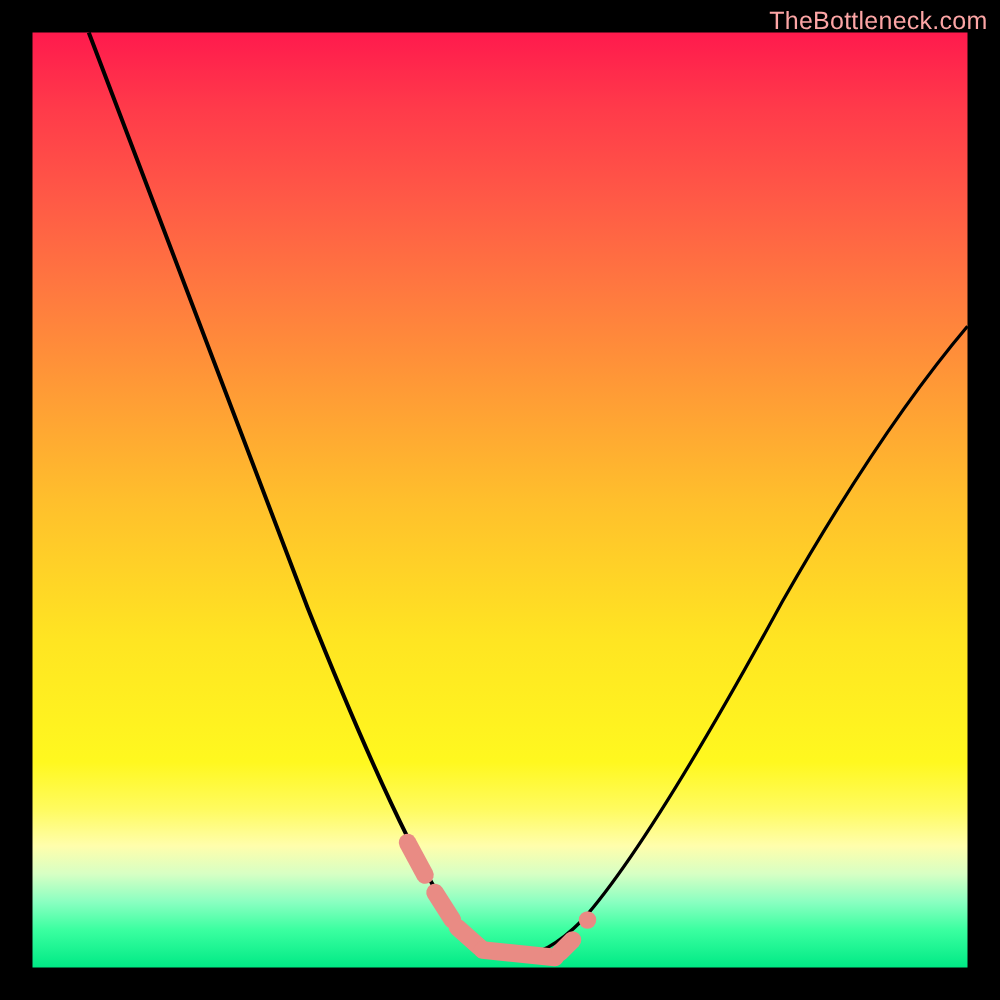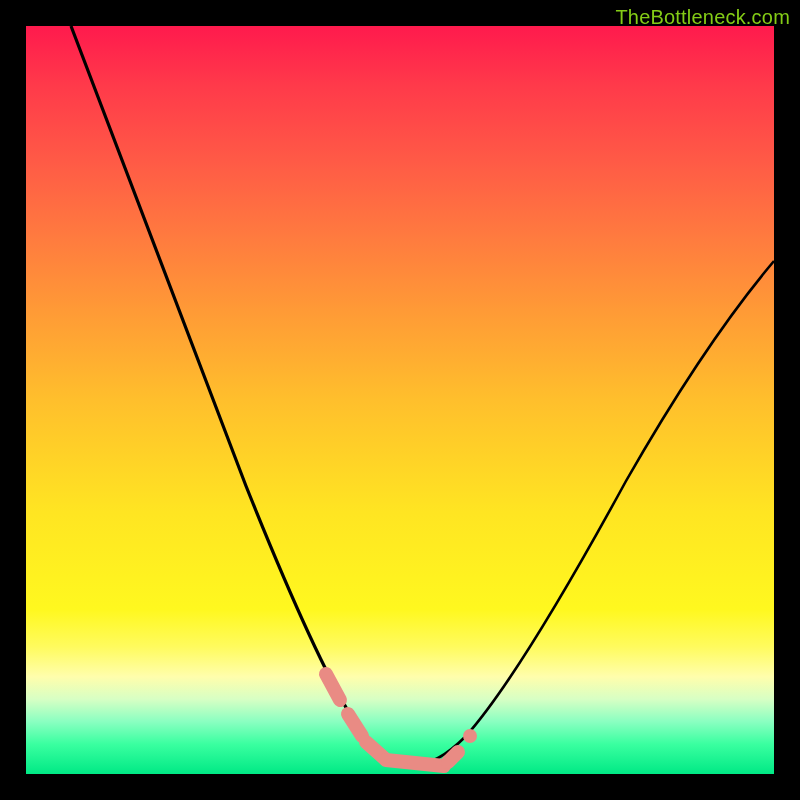--- a/index.html
+++ b/index.html
@@ -39,21 +39,21 @@
       #d7ffc4 90%,
       #8affc1 93%,
       #3affa0 96%,
       #00e985 100%
     );
   }
   .watermark {
     position: absolute;
     top: 6px;
     right: 10px;
-    color: #84cc16;
+    color: #fca5a5;
     font-size: 20px;
     letter-spacing: 0.2px;
     user-select: none;
     pointer-events: none;
   }
   svg.curves {
     position: absolute;
     left: 0;
     top: 0;
     width: 748px;

